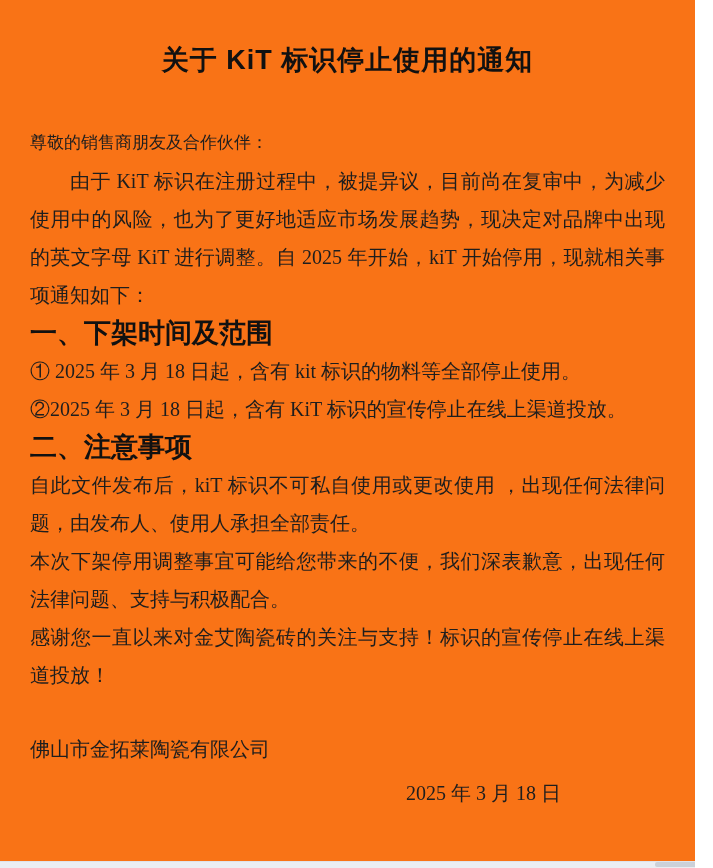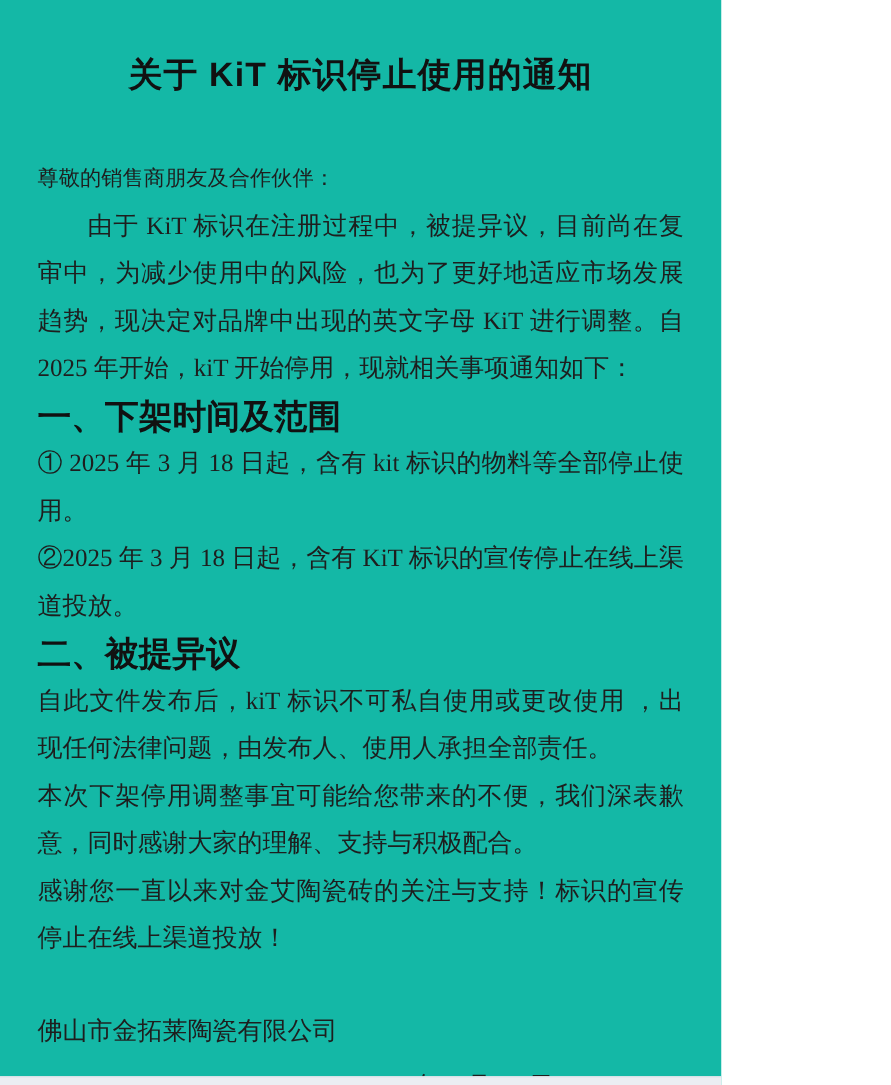--- a/index.html
+++ b/index.html
@@ -2,23 +2,23 @@
 <html><head>
 <meta charset="utf-8">
 <style>
   html, body {
     margin: 0;
     padding: 0;
     background: #ffffff;
   }
   .page {
     position: relative;
-    width: 577px;
+    width: 695px;
     height: 868px;
-    background: #14b8a6;
+    background: #f97316;
     overflow: hidden;
     font-family: "Liberation Serif", "DejaVu Serif", serif;
     color: #1e1e1e;
   }
   .doc {
     padding: 40px 30px 0 30px;
   }
   .doc-title {
     margin: 0;
     text-align: center;
@@ -99,25 +99,25 @@
     <p class="salutation">尊敬的销售商朋友及合作伙伴：</p>
 
     <p class="para indent2">由于 KiT 标识在注册过程中，被提异议，目前尚在复审中，为减少使用中的风险，也为了更好地适应市场发展趋势，现决定对品牌中出现的英文字母 KiT 进行调整。自 2025 年开始，kiT 开始停用，现就相关事项通知如下：</p>
 
     <p class="sec-heading">一、下架时间及范围</p>
 
     <p class="para">① 2025 年 3 月 18 日起，含有 kit 标识的物料等全部停止使用。</p>
 
     <p class="para">②2025 年 3 月 18 日起，含有 KiT 标识的宣传停止在线上渠道投放。</p>
 
-    <p class="sec-heading">二、被提异议</p>
+    <p class="sec-heading">二、注意事项</p>
 
     <p class="para">自此文件发布后，kiT 标识不可私自使用或更改使用 ，出现任何法律问题，由发布人、使用人承担全部责任。</p>
 
-    <p class="para">本次下架停用调整事宜可能给您带来的不便，我们深表歉意，同时感谢大家的理解、支持与积极配合。</p>
+    <p class="para">本次下架停用调整事宜可能给您带来的不便，我们深表歉意，出现任何法律问题、支持与积极配合。</p>
 
 
     <p class="para">感谢您一直以来对金艾陶瓷砖的关注与支持！标识的宣传停止在线上渠道投放！</p>
 
     <div class="signature">
       <p class="sig-company">佛山市金拓莱陶瓷有限公司</p>
       <p class="sig-date">2025 年 3 月 18 日</p>
     </div>
 
   </div>

